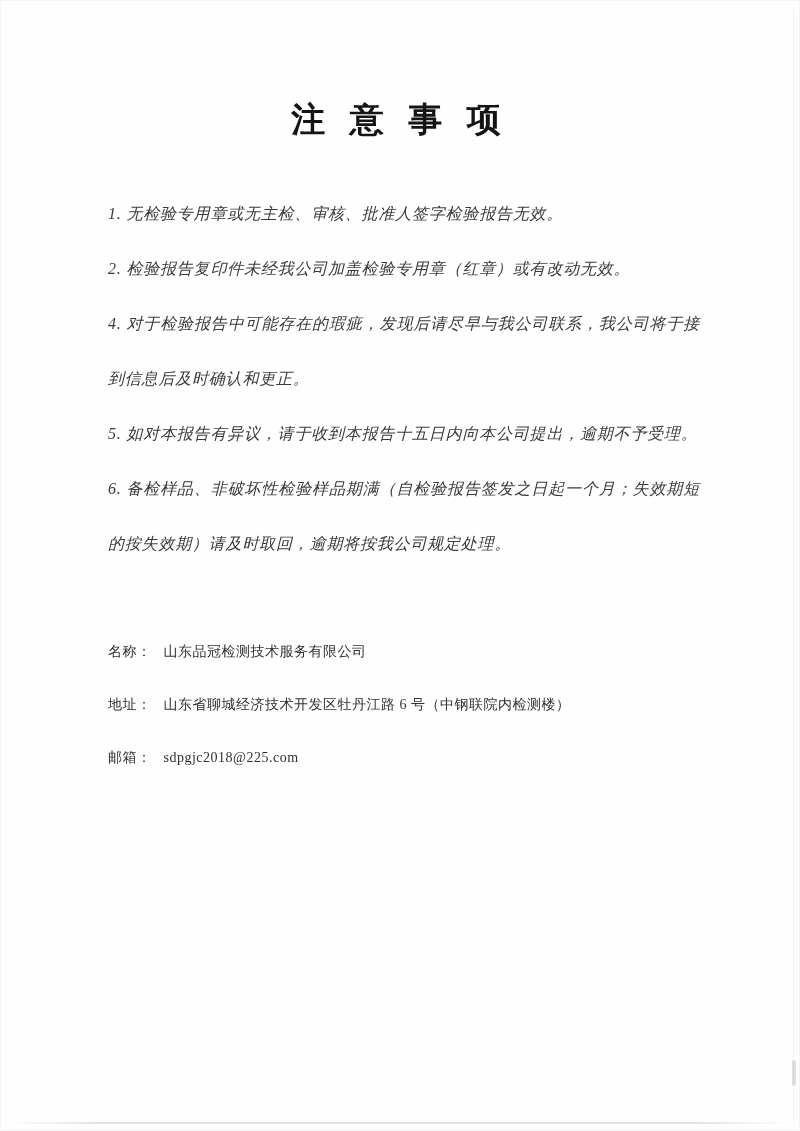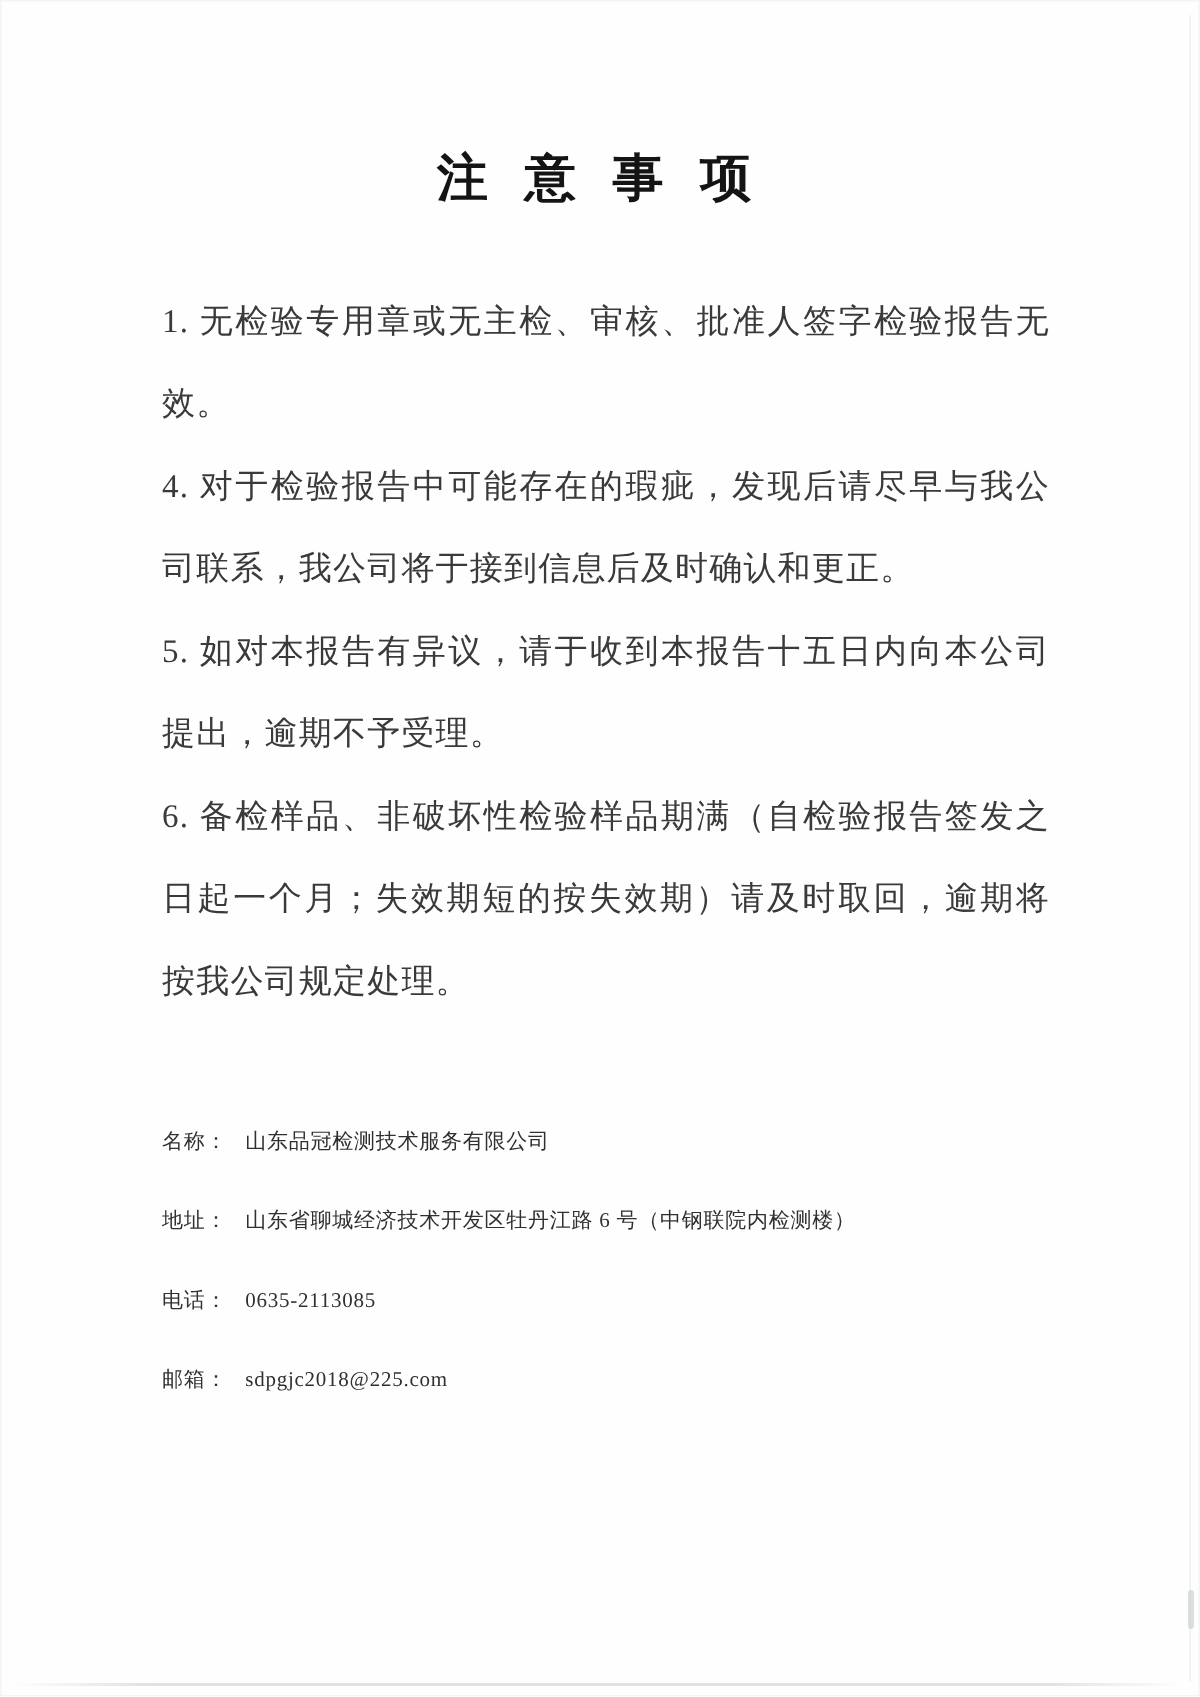--- a/index.html
+++ b/index.html
@@ -24,25 +24,26 @@
     font-weight: bold;
     letter-spacing: 8px;
     line-height: 40px;
     color: #141414;
   }
   .notices {
     margin: 46px 100px 0 108px;
   }
   .notices p {
     margin: 0;
-    font-size: 22px;
+    font-size: 16px;
     line-height: 55px;
     letter-spacing: 0.8px;
     text-align: justify;
     color: #3a3a3a;
+    font-style: italic;
   }
   .contact {
     margin: 54px 100px 0 108px;
   }
   .contact p {
     margin: 0;
     font-size: 14px;
     line-height: 53px;
     letter-spacing: 0.5px;
     color: #303030;
@@ -80,39 +81,36 @@
 </style>
 </head>
 <body>
 
 <div class="page">
 
   <div class="title">注 意 事 项</div>
 
   <div class="notices">
     <p>1. 无检验专用章或无主检、审核、批准人签字检验报告无效。</p>
+    <p>2. 检验报告复印件未经我公司加盖检验专用章（红章）或有改动无效。</p>
     <p>4. 对于检验报告中可能存在的瑕疵，发现后请尽早与我公司联系，我公司将于接到信息后及时确认和更正。</p>
     <p>5. 如对本报告有异议，请于收到本报告十五日内向本公司提出，逾期不予受理。</p>
     <p>6. 备检样品、非破坏性检验样品期满（自检验报告签发之日起一个月；失效期短的按失效期）请及时取回，逾期将按我公司规定处理。</p>
   </div>
 
   <div class="contact">
     <p>
       <span class="label">名称：</span>
       <span class="value">山东品冠检测技术服务有限公司</span>
     </p>
     <p>
       <span class="label">地址：</span>
       <span class="value">山东省聊城经济技术开发区牡丹江路 6 号（中钢联院内检测楼）</span>
     </p>
     <p>
-      <span class="label">电话：</span>
-      <span class="value">0635-2113085</span>
-    </p>
-    <p>
       <span class="label">邮箱：</span>
       <span class="value">sdpgjc2018@225.com</span>
     </p>
   </div>
 
   <div class="edge-bottom"></div>
   <div class="edge-right"></div>
   <div class="edge-right-mark"></div>
 
 </div>

